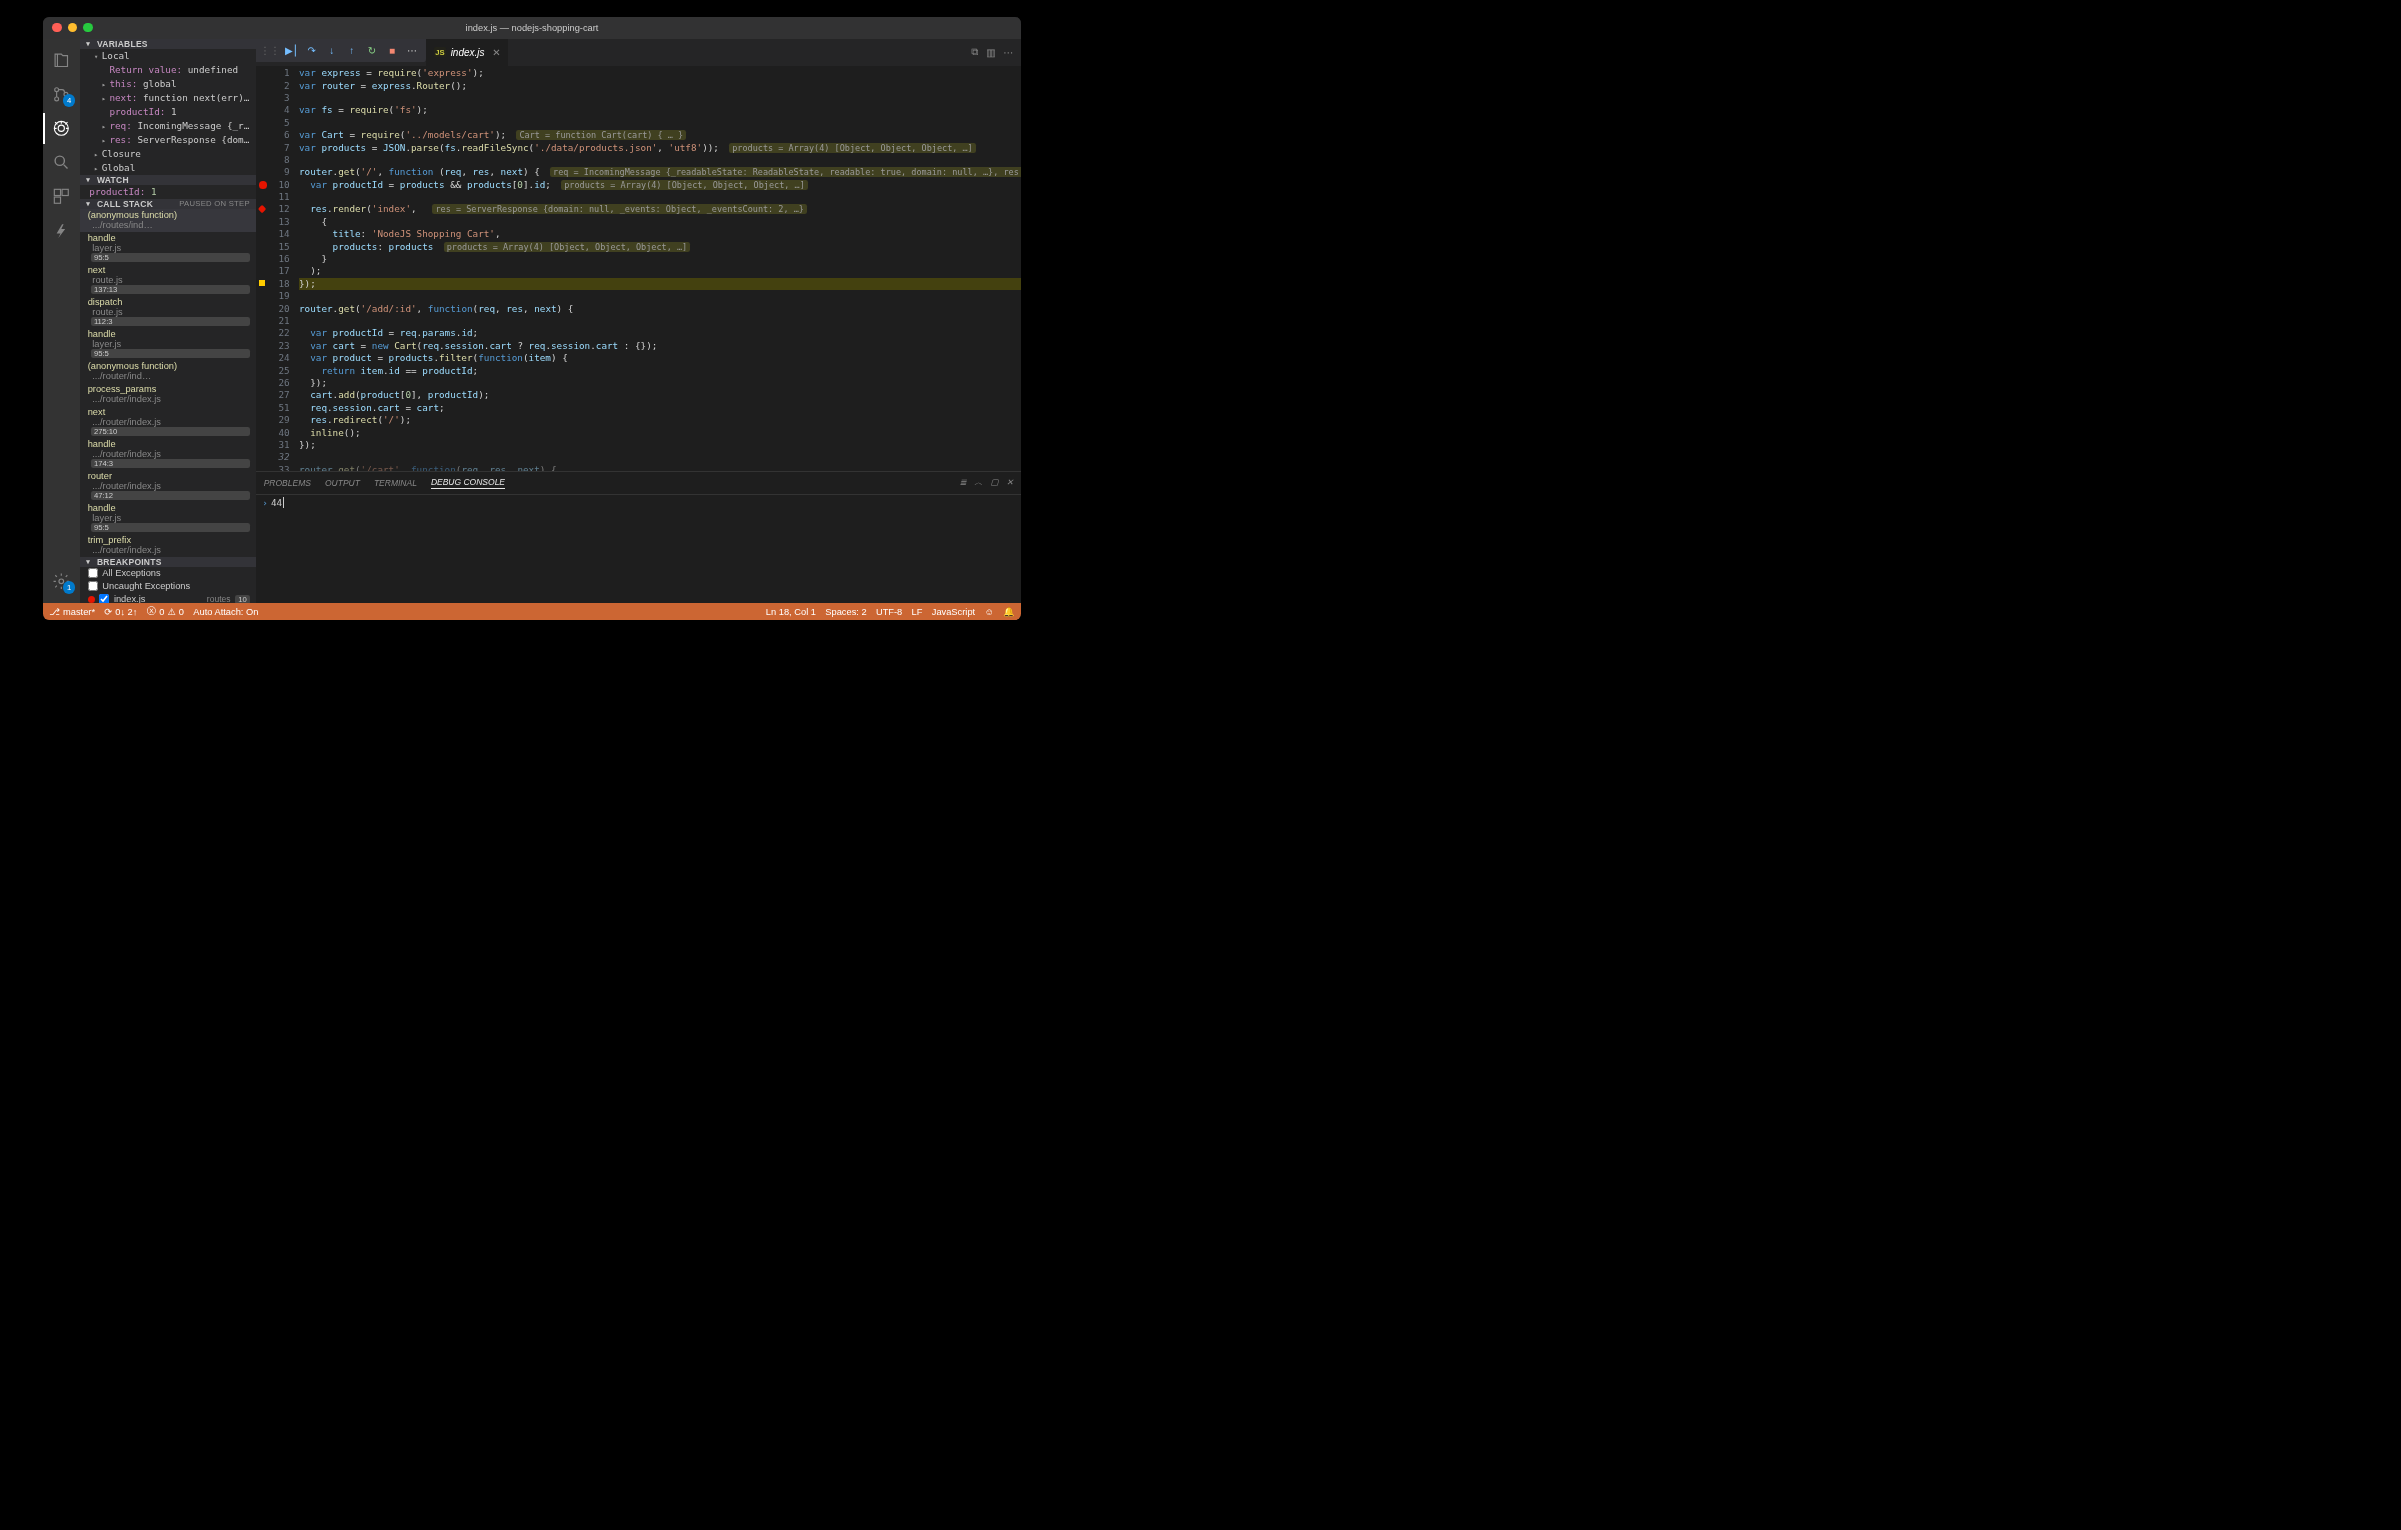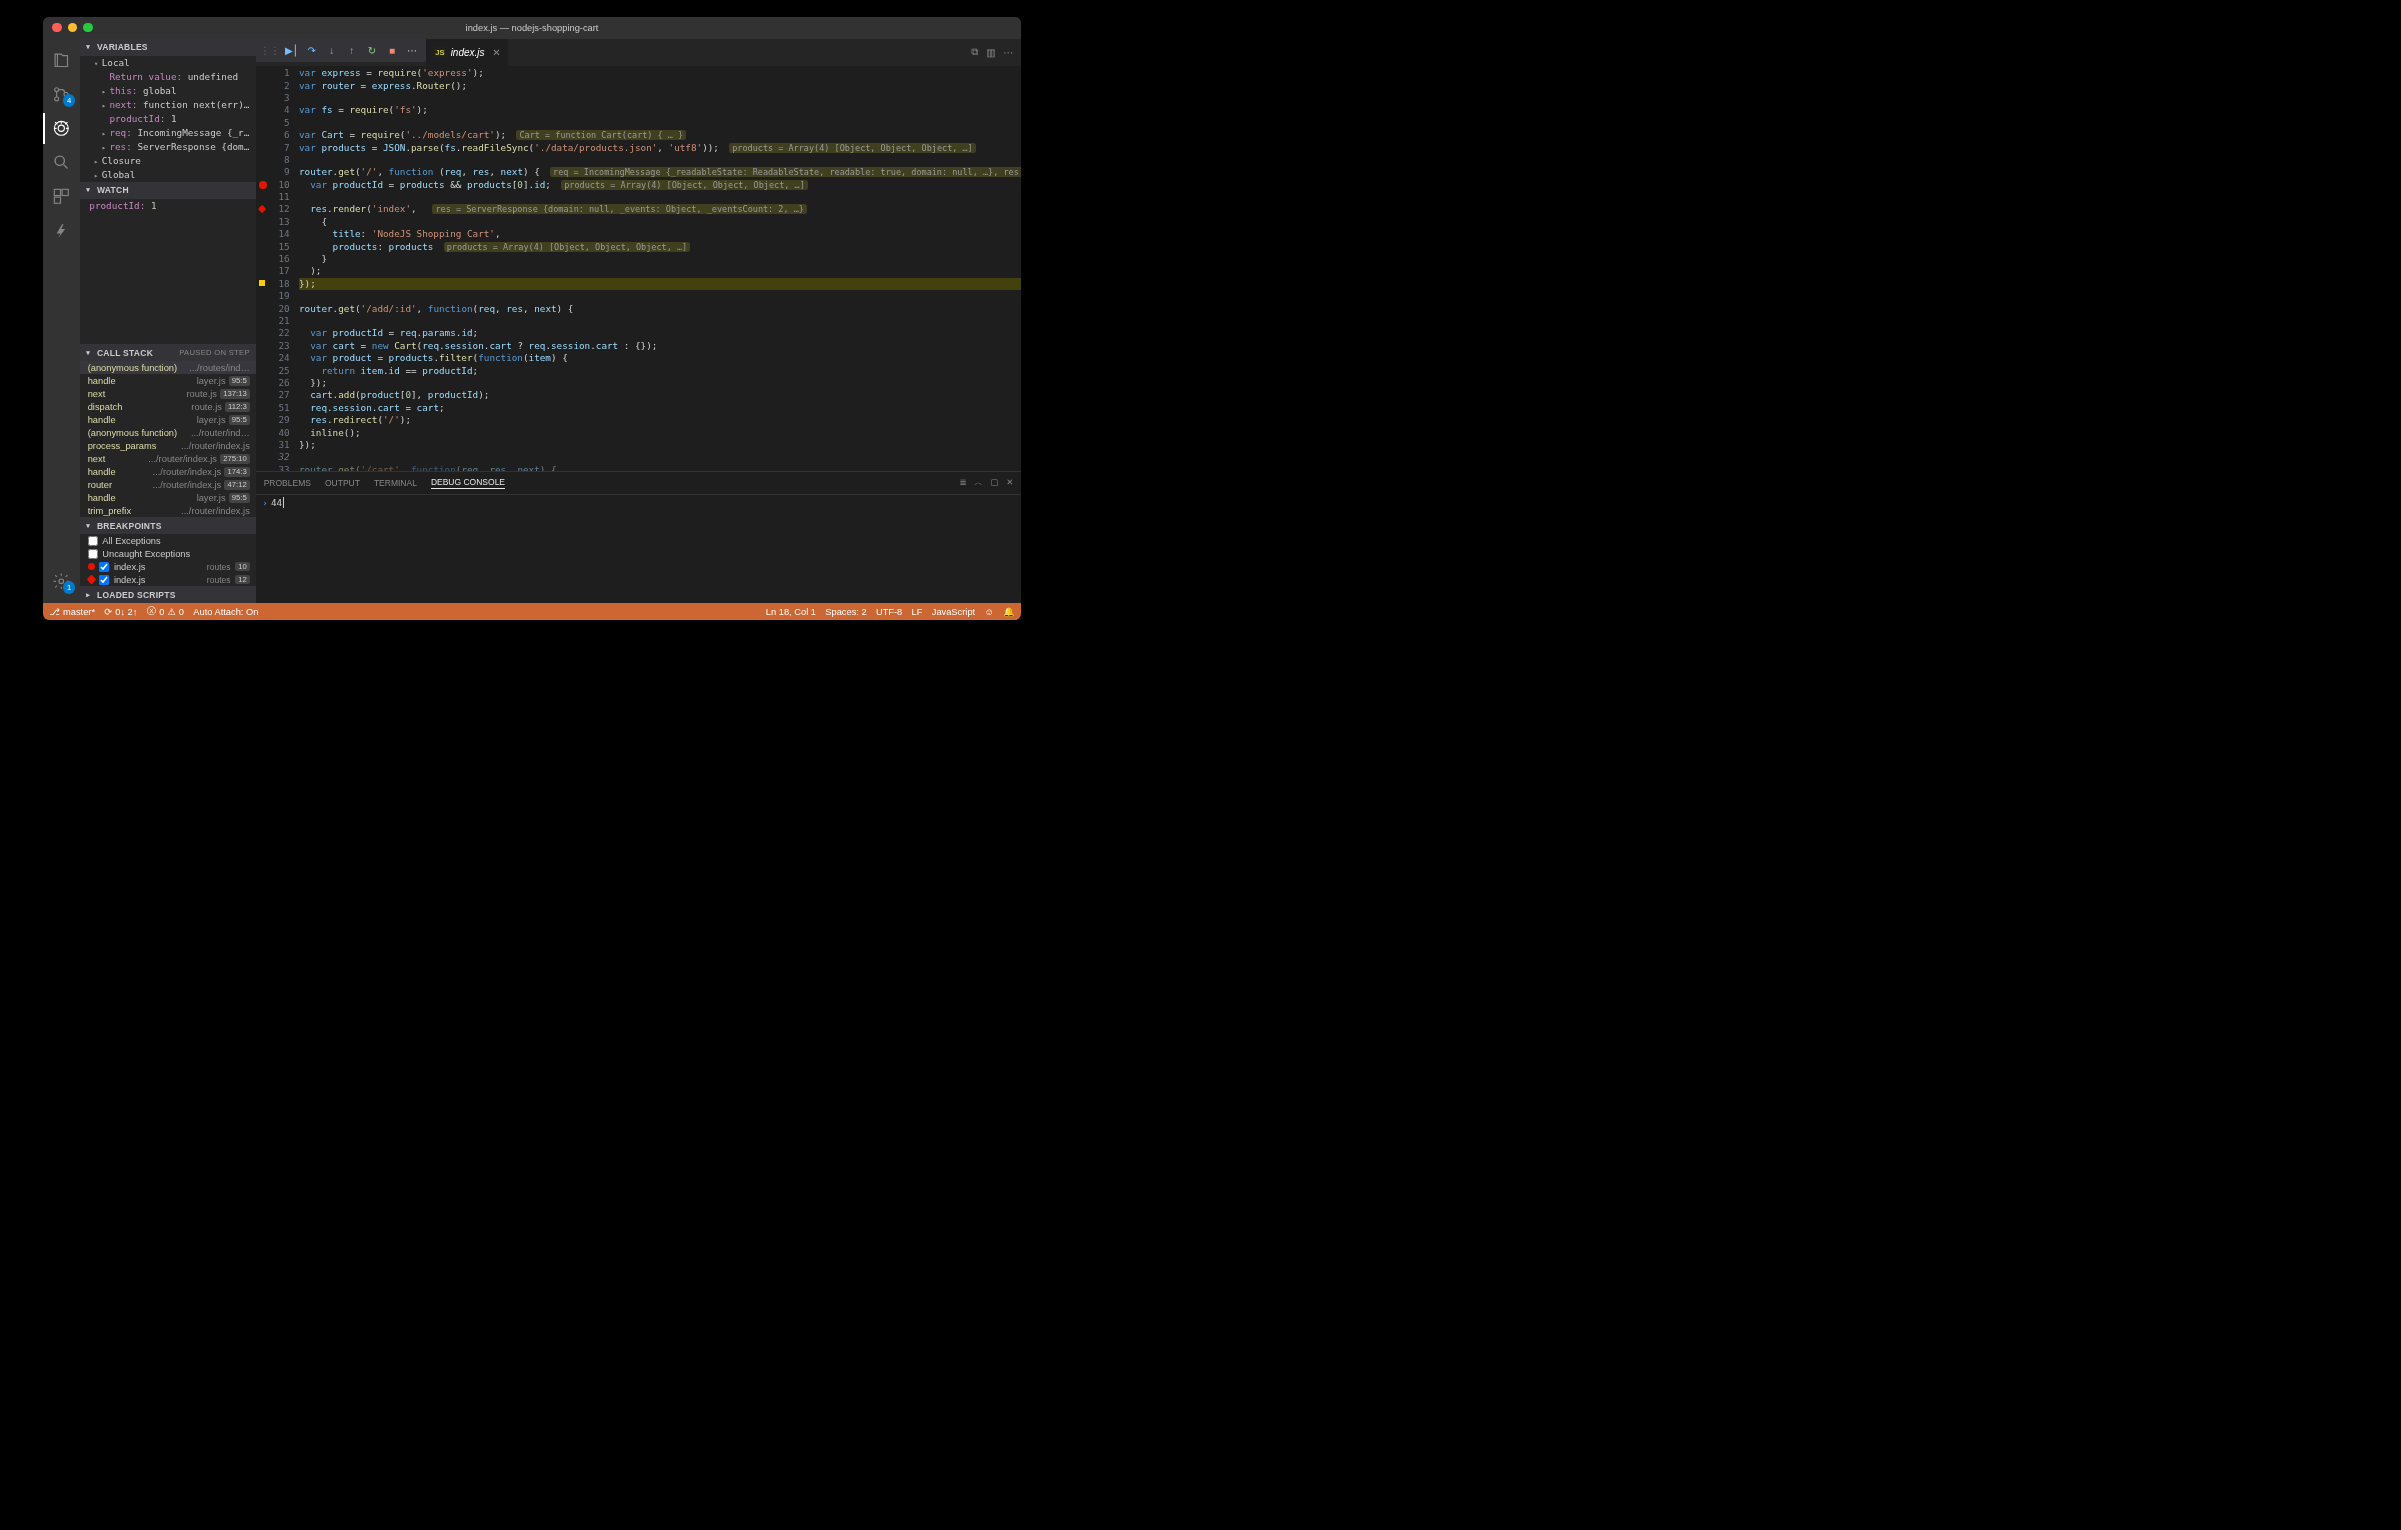--- a/index.html
+++ b/index.html
@@ -23,21 +23,21 @@
 .section-head .chev { margin-right:3.1px; font-size:7px; width:7.7px; }
 .section-head .extra { margin-left:auto; text-transform:none; font-weight:400; color:#888; font-size:7.7px; }
 .sec-body { background:#252526; }
 .var-row { padding:1.5px 6.2px 1.5px 14px; white-space:nowrap; overflow:hidden; text-overflow:ellipsis; font-family:Menlo,Consolas,monospace; font-size:9.3px; cursor:pointer; }
 .var-row .k { color:#c586c0; }
 .var-row .v { color:#ccc; }
 .var-row .arr { color:#999; font-size:7px; display:inline-block; width:7.7px; }
 .indent1 { padding-left:21.7px; }
 .watch-row { padding:1.5px 6.2px 1.5px 9.3px; font-family:Menlo,Consolas,monospace; }
 .watch-row .k{color:#c586c0;} .watch-row .v{color:#b5cea8;}
-.stack-row { display:flex; padding:1.5px 6.2px 1.5px 7.7px; cursor:pointer; white-space:nowrap; overflow:hidden;}
+.stack-row { display:flex; padding:1.5px 6.2px 1.5px 7.7px; cursor:pointer; white-space:nowrap; overflow:hidden;flex-direction:column;}
 .stack-row.sel { background:#37373d; }
 .stack-row .fn { flex:1; overflow:hidden; text-overflow:ellipsis; }
 .stack-row .file { color:#888; margin-left:4.6px; }
 .stack-row .loc { background:#444; border-radius:2.3px; padding:0 3.1px; margin-left:3.1px; font-size:7.7px; color:#ccc; }
 .bp-row { display:flex; align-items:center; padding:1.5px 6.2px 1.5px 7.7px; gap:4.6px; }
 .bp-row input[type=checkbox]{width:10px;height:10px;}
 .bp-dot{width:7px;height:7px;border-radius:50%;background:#e51400;flex-shrink:0;}
 .bp-dot.logp{transform:rotate(45deg);border-radius:1.5px;}
 .bp-row .file{flex:1;} .bp-row .folder{color:#888;font-size:8.5px;}
 .bp-row .line{background:#444;border-radius:2.3px;padding:0 3.1px;font-size:7.7px;}
@@ -57,21 +57,21 @@
 .glyph{position:absolute;left:3.1px;width:7.7px;height:7.7px;border-radius:50%;}
 .glyph.bp{background:#e51400;}
 .glyph.lp{background:#e51400;transform:rotate(45deg);border-radius:1.5px;width:6.2px;height:6.2px;}
 .glyph.cur{background:#ffcc00;width:0;height:0;border-radius:0;border-left:6.2px solid #ffcc00;border-top:3.9px solid transparent;border-bottom:3.9px solid transparent;}
 .code{flex:1;font-family:Menlo,Consolas,monospace;font-size:9.3px;line-height:12.4px;white-space:pre;overflow:hidden;padding-top:1.5px;color:#d4d4d4;}
 .code .line{height:12.4px;display:block;}
 .code .hl{background:#44410f;display:inline-block;width:100%;}
 .kw{color:#569cd6;} .fn{color:#dcdcaa;} .va{color:#9cdcfe;} .st{color:#ce9178;} .nm{color:#b5cea8;}
 .inl{background:#404020;color:#999;border-radius:2.3px;padding:0 3.1px;margin-left:4.6px;font-size:8.5px;}
 .panel{height:132px;border-top:0.8px solid #333;display:flex;flex-direction:column;}
-.panel-tabs{height:21.7px;display:flex;align-items:center;padding:0 7.7px;gap:14px;font-size:8.5px;color:#888;}
+.panel-tabs{height:21.7px;display:flex;align-items:center;padding:0 7.7px;gap:14px;font-size:8.5px;color:#888;font-style:italic;}
 .panel-tabs .pt{cursor:pointer;text-transform:uppercase;}
 .panel-tabs .pt.active{color:#e7e7e7;border-bottom:0.8px solid #e7e7e7;padding-bottom:1.5px;}
 .panel-tabs .spacer{flex:1;}
 .panel-tabs .icons{display:flex;gap:7.7px;color:#888;}
 .panel-body{flex:1;padding:3.1px 7.7px;font-family:Menlo,Consolas,monospace;font-size:9.3px;display:flex;justify-content:space-between;}
 .panel-body .loc{color:#aaa;text-decoration:underline;}
 .repl{height:17px;border-top:0.8px solid #333;display:flex;align-items:center;padding:0 6.2px;font-family:Menlo,Consolas,monospace;font-size:9.3px;}
 .repl .prompt{color:#569cd6;margin-right:3.1px;}
 .repl .cursor{border-left:0.8px solid #ccc;height:10.8px;margin-left:0.8px;}
 .statusbar{height:17px;background:#cc6633;display:flex;align-items:center;font-size:9.3px;color:#fff;padding:0 6.2px;gap:9.3px;}

